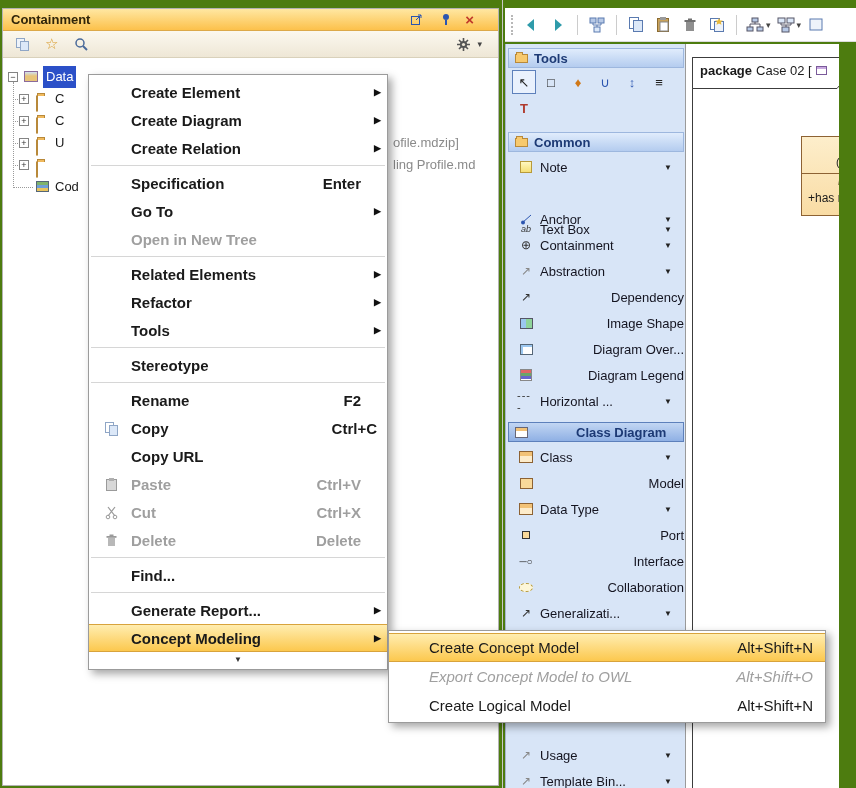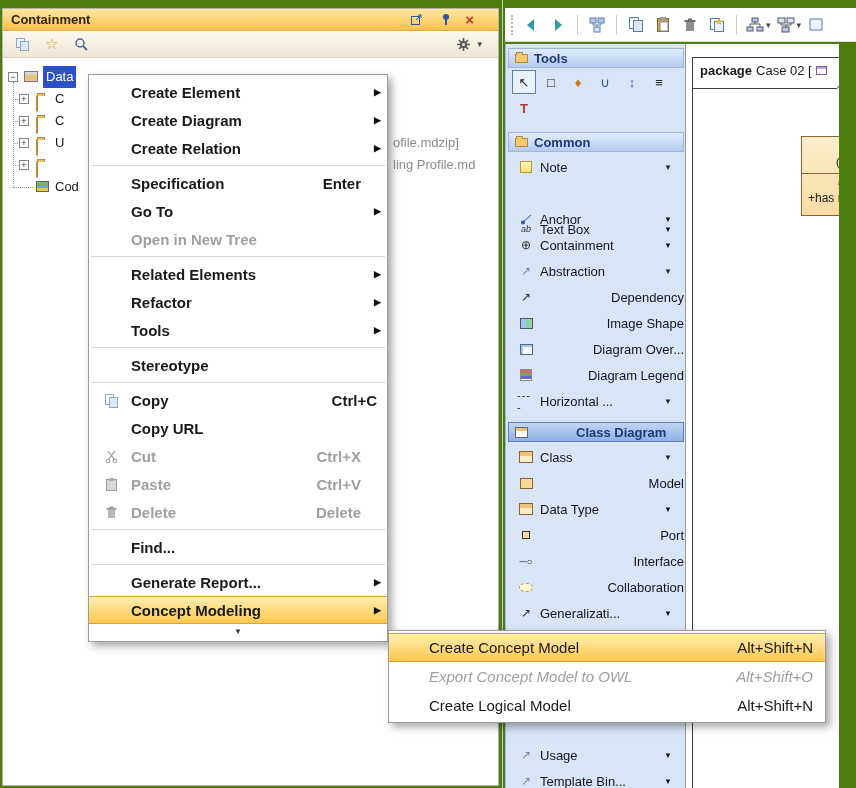--- a/index.html
+++ b/index.html
@@ -561,57 +561,62 @@
       <span class="spacer"></span>
       <span class="ar">▶</span>
     </div>
     <div class="msep"></div>
     <div class="mi">
       <span class="ic"></span>
       <span class="lb">Stereotype</span>
     </div>
     <div class="msep"></div>
     <div class="mi">
+      <span class="ic"></span>
+      <span class="lb">Rename</span>
+      <span class="sc" style="margin-right:16px;">F2</span>
+    </div>
+    <div class="mi">
       <span class="ic">
         <svg width="15" height="15">
             <rect x="1.5" y="1.5" width="8" height="10" fill="#fff" stroke="#8fa6c6"></rect>
             <rect x="5.5" y="4.5" width="8" height="10" fill="#dce8f8" stroke="#8fa6c6"></rect>
           </svg>
       </span>
       <span class="lb">Copy</span>
       <span class="sc" style="margin-right:0;">Ctrl+C</span>
     </div>
     <div class="mi">
       <span class="ic"></span>
       <span class="lb">Copy URL</span>
+    </div>
+    <div class="mi dis">
+      <span class="ic">
+        <svg width="15" height="15">
+            <rect x="2.5" y="2.5" width="10" height="11" fill="#d8d8d8" stroke="#9a9a9a"></rect>
+            <rect x="5" y="1" width="5" height="3" fill="#b0b0b0"></rect>
+          </svg>
+      </span>
+      <span class="lb">Paste</span>
+      <span class="sc" style="margin-right:16px;">Ctrl+V</span>
     </div>
     <div class="mi dis">
       <span class="ic">
         <svg width="15" height="15">
             <path d="M4 2 L11 11 M11 2 L4 11" stroke="#9a9a9a" stroke-width="1.2"></path>
             <circle cx="4" cy="12" r="1.8" fill="none" stroke="#9a9a9a"></circle>
             <circle cx="11" cy="12" r="1.8" fill="none" stroke="#9a9a9a"></circle>
           </svg>
       </span>
       <span class="lb">Cut</span>
       <span class="sc" style="margin-right:16px;">Ctrl+X</span>
     </div>
     <div class="mi dis">
       <span class="ic">
         <svg width="15" height="15">
-            <rect x="2.5" y="2.5" width="10" height="11" fill="#d8d8d8" stroke="#9a9a9a"></rect>
-            <rect x="5" y="1" width="5" height="3" fill="#b0b0b0"></rect>
-          </svg>
-      </span>
-      <span class="lb">Paste</span>
-      <span class="sc" style="margin-right:16px;">Ctrl+V</span>
-    </div>
-    <div class="mi dis">
-      <span class="ic">
-        <svg width="15" height="15">
             <rect x="4" y="5" width="7" height="8" fill="#b8b8b8"></rect>
             <rect x="2.5" y="3" width="10" height="1.8" fill="#9a9a9a"></rect>
             <rect x="5.5" y="1.5" width="4" height="1.8" fill="#9a9a9a"></rect>
           </svg>
       </span>
       <span class="lb">Delete</span>
       <span class="sc" style="margin-right:16px;">Delete</span>
     </div>
     <div class="msep"></div>
     <div class="mi">

